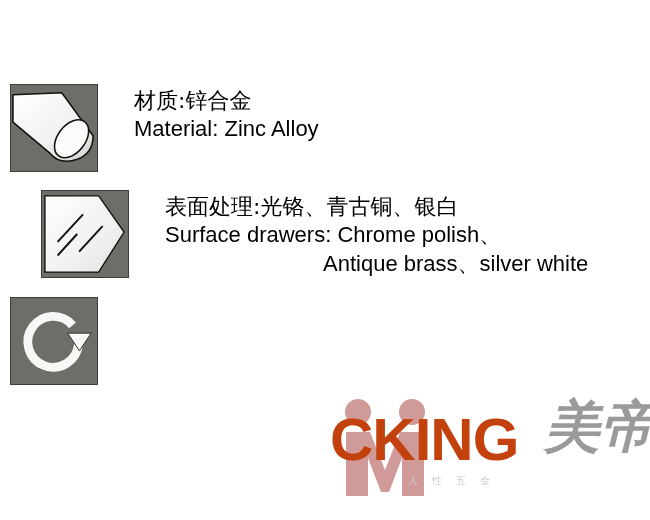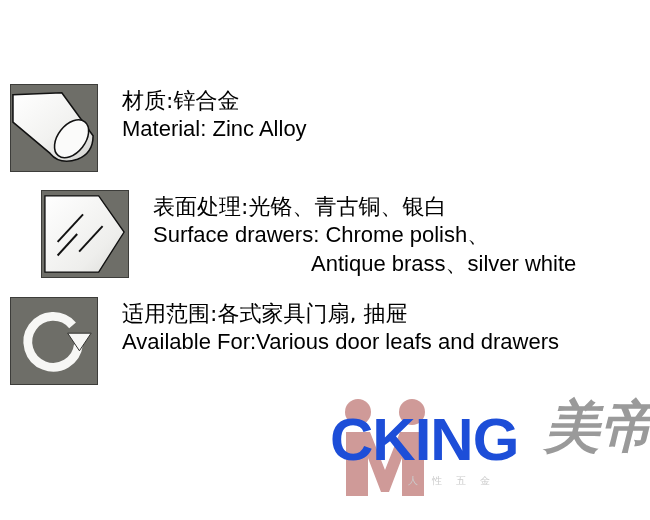--- a/index.html
+++ b/index.html
@@ -47,21 +47,21 @@
     height: 88px;
     background: #6e6e68;
     border: 1px solid #3d3d3a;
     box-sizing: border-box;
     flex: 0 0 auto;
     overflow: hidden;
   }
   .icon-box svg { display: block; width: 100%; height: 100%; }
 
   .spec-text {
-    margin-left: 24px;
+    margin-left: 36px;
     padding-top: 2px;
   }
   .line-cn {
     font-size: 22px;
     color: #000000;
     line-height: 1.32;
     white-space: nowrap;
     font-family: "DejaVu Sans", "Liberation Sans", sans-serif;
   }
   .line-en {
@@ -85,21 +85,21 @@
     pointer-events: none;
     z-index: 0;
   }
   #watermark-wordmark {
     position: absolute;
     left: 0px;
     top: 14px;
     font-size: 60px;
     font-weight: bold;
     letter-spacing: -1px;
-    color: #1d4ed8;
+    color: #c2410c;
     line-height: 1;
     font-family: "Liberation Sans", "DejaVu Sans", sans-serif;
   }
   #watermark-figures {
     position: absolute;
     left: 2px;
     top: 0px;
   }
   #watermark-cn {
     position: absolute;
@@ -187,20 +187,16 @@
   </div>
 
   <div class="spec-row" id="spec-row-2">
     <div class="icon-box">
       <svg viewBox="0 0 88 88">
         <path d="M63 28 A26 26 0 1 0 69 48" fill="none" stroke="#f7f7f5" stroke-width="9" stroke-linecap="butt"></path>
         <path d="M63 28 A26 26 0 1 0 69 48" fill="none" stroke="#2f2f2c" stroke-width="10.6" stroke-linecap="butt" opacity="0"></path>
         <polygon points="58,36 82,36 70,54" fill="#f7f7f5" stroke="#2f2f2c" stroke-width="1"></polygon>
       </svg>
     </div>
-    <div class="spec-text">
-      <div class="line-cn">适用范围:各式家具门扇, 抽屉</div>
-      <div class="line-en">Available For:Various door leafs and drawers</div>
-    </div>
   </div>
 
 
 </div>
 
 </body></html>

